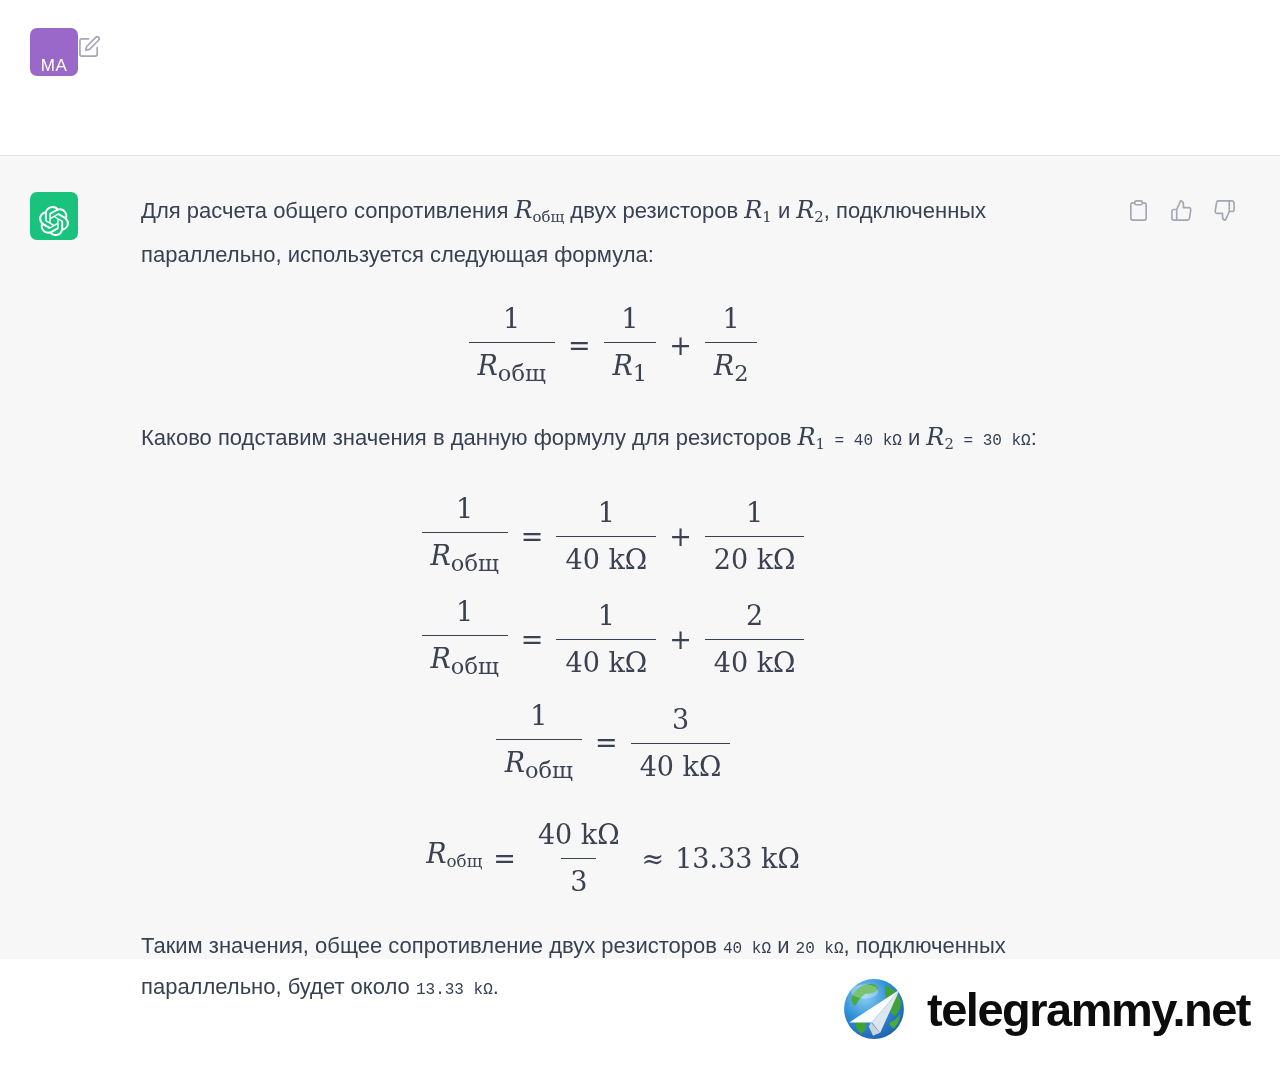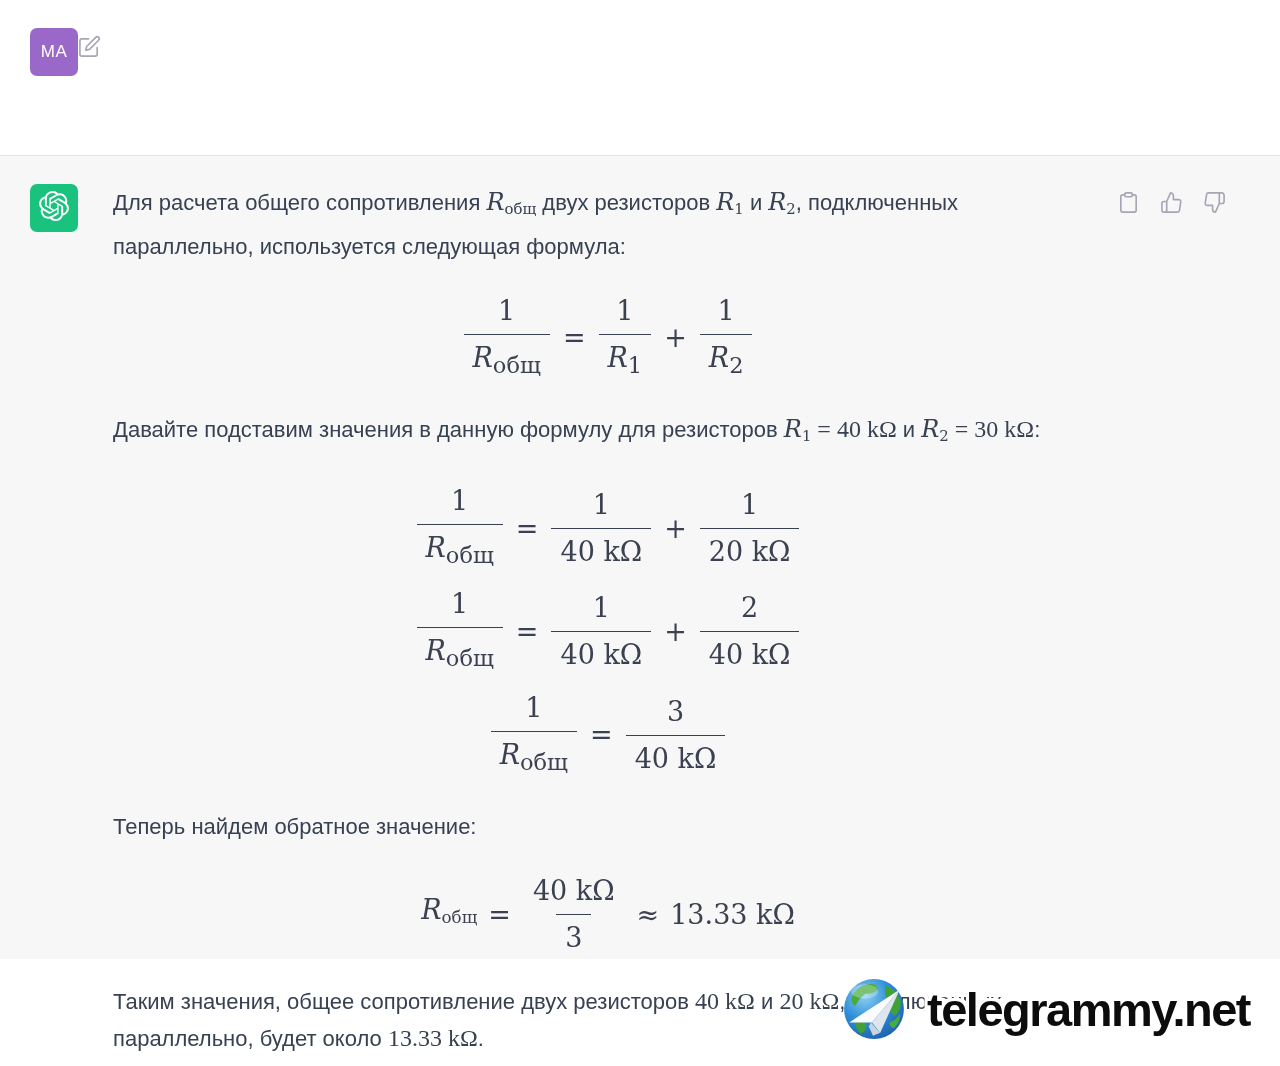--- a/index.html
+++ b/index.html
@@ -2,41 +2,41 @@
 <html><head>
 <meta charset="utf-8">
 <style>
   * { margin:0; padding:0; box-sizing:border-box; }
   html,body { width:1280px; height:1066px; overflow:hidden; background:#fff;
     font-family:"Liberation Sans", sans-serif; }
   .page { position:relative; width:1280px; height:1066px; }
 
   .msg-row { display:flex; align-items:flex-start; padding:0 44px 0 30px; width:100%; }
   .user-row { background:#ffffff; height:155px; padding-top:28px; }
-  .assistant-row { background:#f7f7f8; border-top:1px solid #e3e3e8; height:804px; padding-top:28px; }
+  .assistant-row { background:#f7f7f8; border-top:1px solid #e3e3e8; height:804px; padding-top:36px;gap:28px; }
 
   .avatar { width:48px; height:48px; border-radius:7px; flex-shrink:0;
-    display:flex; align-items:center; justify-content:center; color:#fff; }
+    display:flex; align-items:flex-end; justify-content:center; color:#fff; }
   .user-avatar { background:#9a68c8; font-size:17px; font-weight:400; letter-spacing:.5px; }
   .bot-avatar { background:#19c37d; }
   .bot-avatar svg { width:30px; height:30px; fill:#fff; }
 
   .content { flex:1 1 auto; margin-left:35px; margin-right:14px; max-width:990px;
     color:#374151; font-size:22px; line-height:37px; }
   .content p { margin:0 0 27px; }
   .content p:last-child { margin-bottom:0; }
 
   .actions { display:flex; gap:20px; margin-top:7px; color:#a5a6b3; flex-shrink:0; }
   .icon-btn { width:23px; height:23px; cursor:pointer; background:none; border:none; color:#a5a6b3; padding:0; }
   .icon-btn svg { width:23px; height:23px; display:block; }
 
   
   .im  { font-family:"DejaVu Serif", serif; font-size:24px; font-style:italic; white-space:nowrap; }
   .im sub, .mexpr sub { font-style:normal; font-size:0.62em; vertical-align:-0.25em; letter-spacing:0; }
-  .imr { font-family:Liberation Serif, serif; font-size:24px; font-style:normal; white-space:nowrap; }
+  .imr { font-family:Liberation Mono, monospace; font-size:16px; font-style:normal; white-space:nowrap; }
 
   
   .math-display { display:flex; justify-content:center; align-items:center;
     font-family:"DejaVu Serif", serif; font-size:27px; color:#3b4150; margin:27px 0; }
   .math-group { margin:27px 0; }
   .math-group .math-display { margin:11px 0; }
   .frac { display:inline-flex; flex-direction:column; align-items:center; margin:0 2px; }
   .frac .num { display:block; padding:0 9px 5px; text-align:center; }
   .frac .den { display:block; border-top:1.6px solid #3b4150; padding:4px 9px 0; text-align:center; white-space:nowrap; }
   .op { margin:0 11px; }
@@ -97,21 +97,21 @@
             <span class="num">1</span>
             <span class="den"><span class="mvar">R</span><sub>1</sub></span>
           </span>
         <span class="op">+</span>
         <span class="frac">
             <span class="num">1</span>
             <span class="den"><span class="mvar">R</span><sub>2</sub></span>
           </span>
       </div>
 
-      <p><span>Давайте подставим значения в данную формулу для резисторов </span><span class="im"><span>R</span><sub>1</sub></span><span class="imr"> = 40 kΩ</span><span> и </span><span class="im"><span>R</span><sub>2</sub></span><span class="imr"> = 30 kΩ</span><span>:</span></p>
+      <p><span>Каково подставим значения в данную формулу для резисторов </span><span class="im"><span>R</span><sub>1</sub></span><span class="imr"> = 40 kΩ</span><span> и </span><span class="im"><span>R</span><sub>2</sub></span><span class="imr"> = 30 kΩ</span><span>:</span></p>
 
       <div class="math-group">
         <div class="math-display">
           <span class="frac">
               <span class="num">1</span>
               <span class="den"><span class="mvar">R</span><sub>общ</sub></span>
             </span>
           <span class="op">=</span>
           <span class="frac">
               <span class="num">1</span>
@@ -145,21 +145,20 @@
               <span class="den"><span class="mvar">R</span><sub>общ</sub></span>
             </span>
           <span class="op">=</span>
           <span class="frac">
               <span class="num">3</span>
               <span class="den">40 kΩ</span>
             </span>
         </div>
       </div>
 
-      <p>Теперь найдем обратное значение:</p>
 
       <div class="math-display">
         <span class="mexpr"><span class="mvar">R</span><sub>общ</sub></span>
         <span class="op">=</span>
         <span class="frac">
             <span class="num">40 kΩ</span>
             <span class="den">3</span>
           </span>
         <span class="op">≈</span>
         <span class="mres">13.33 kΩ</span>

